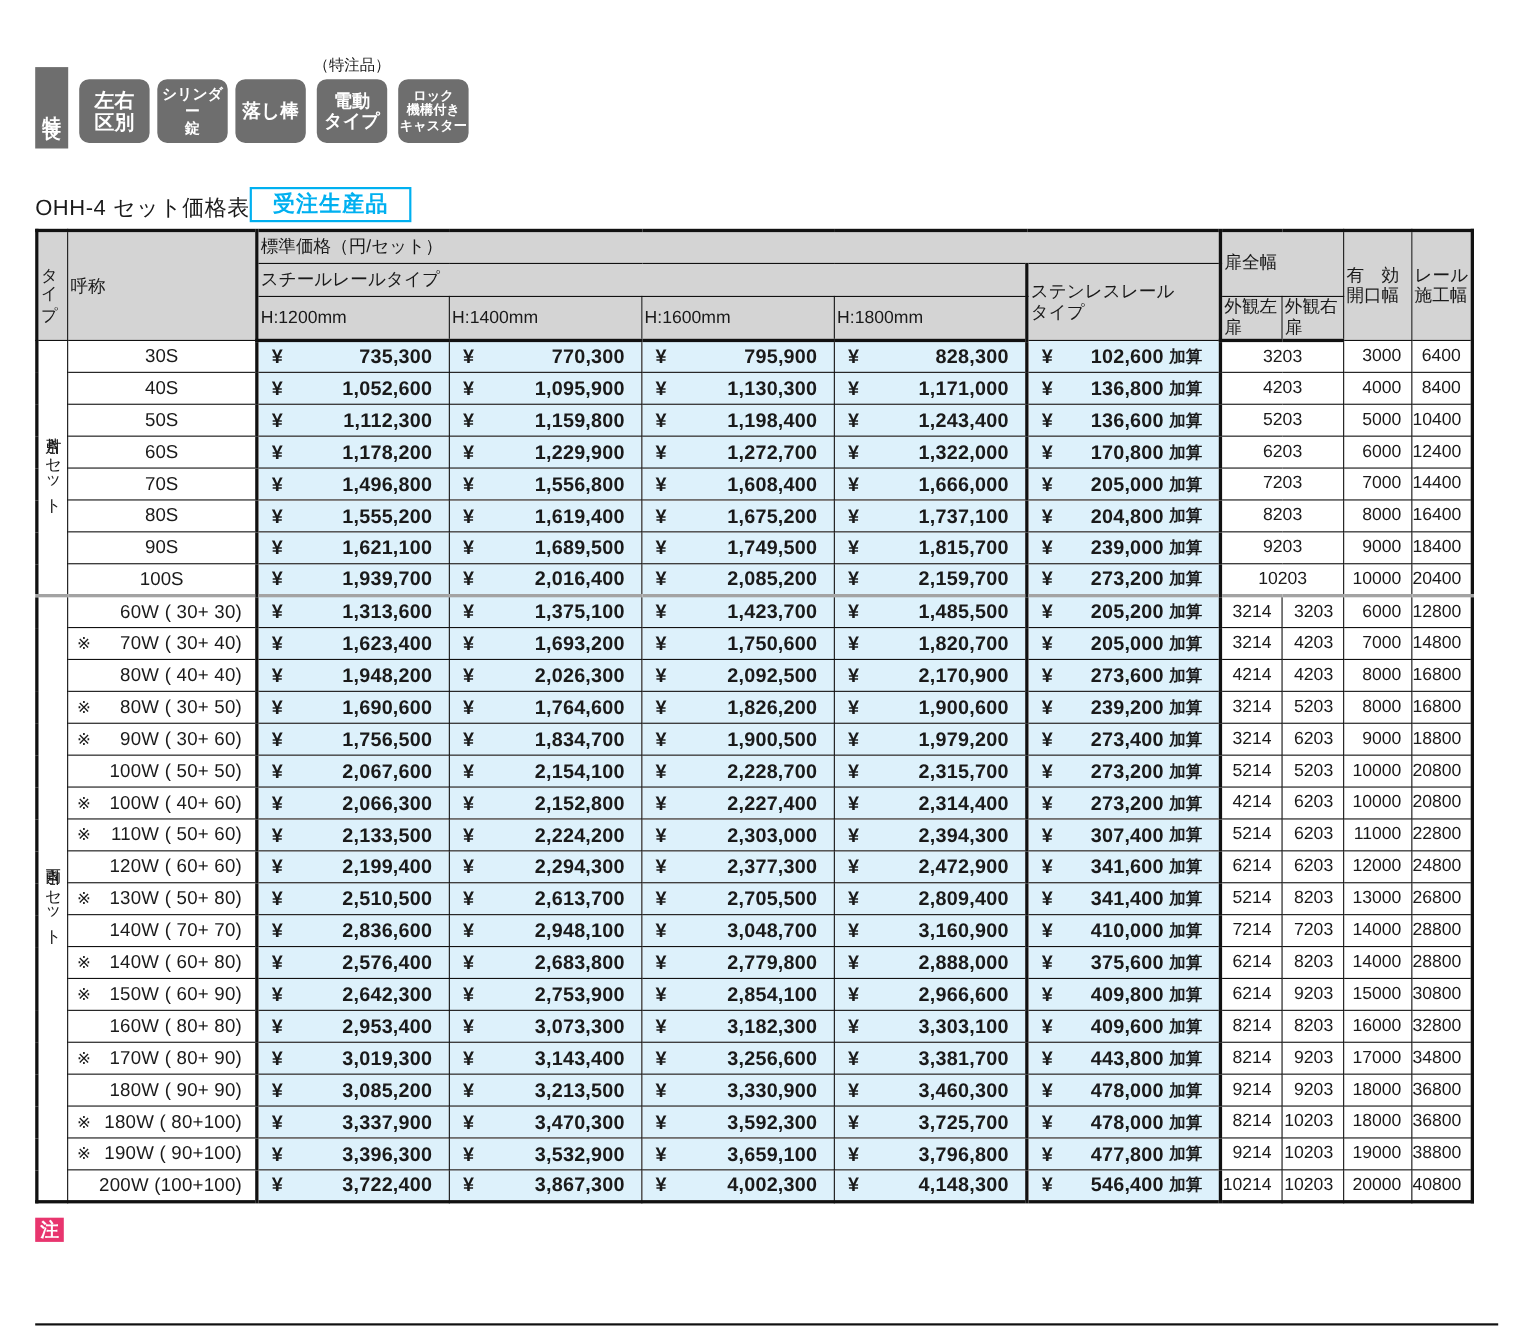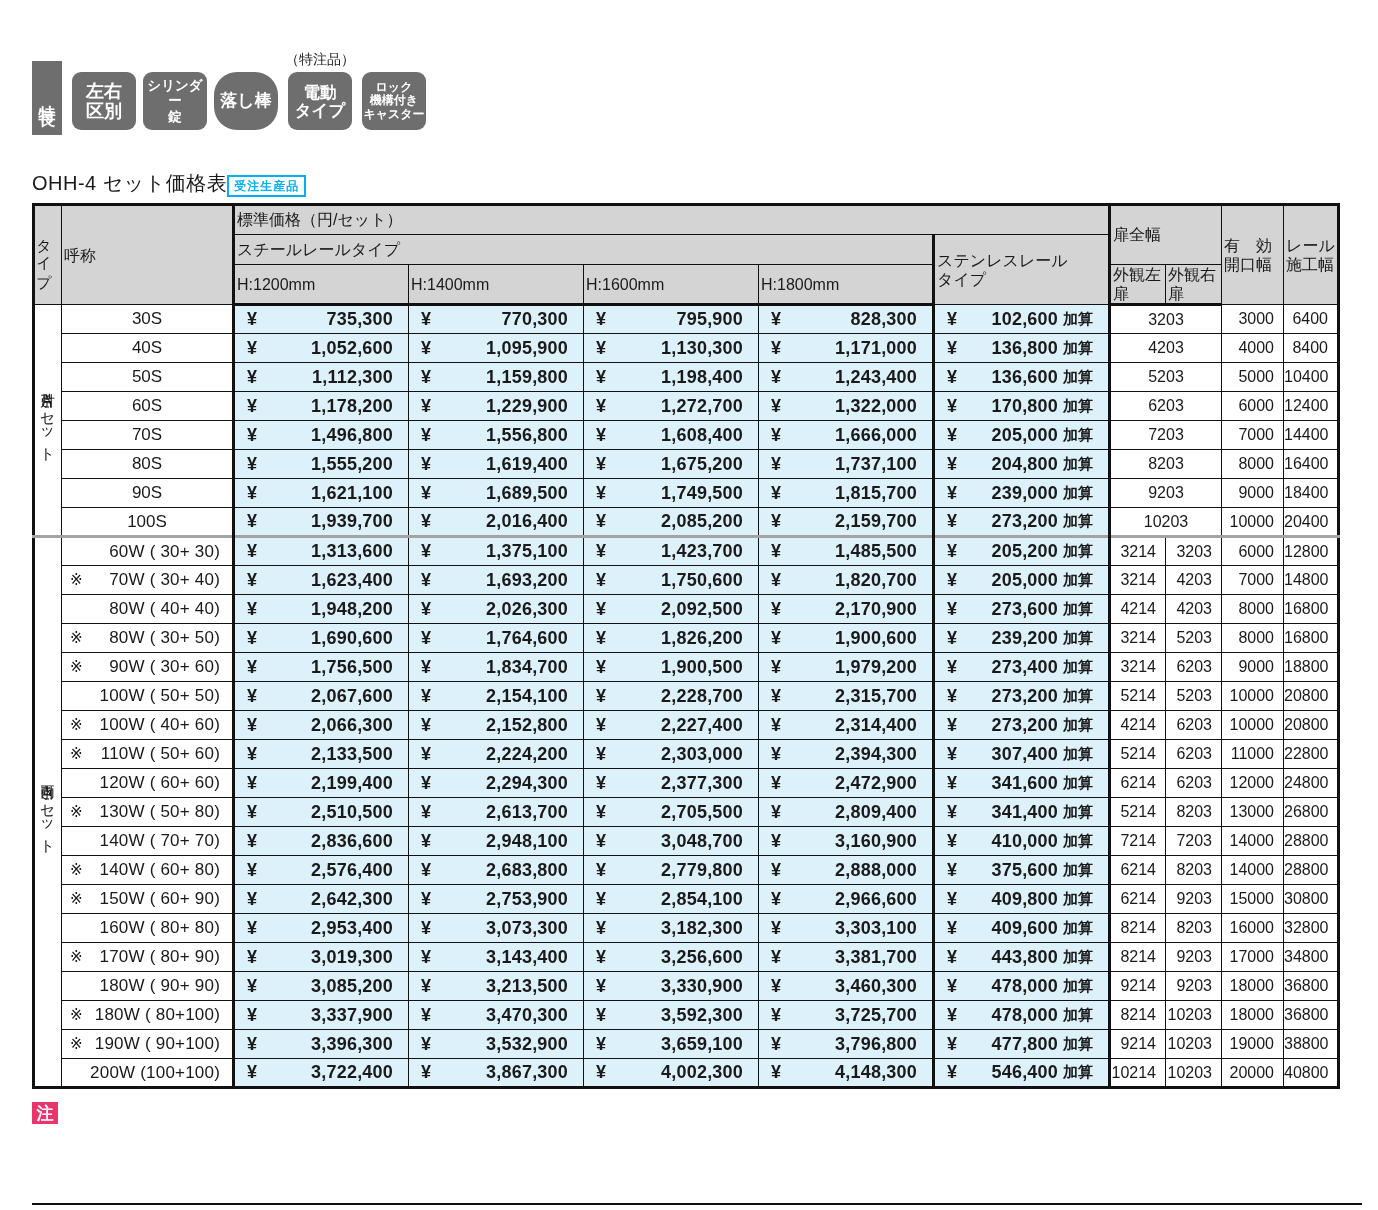--- a/index.html
+++ b/index.html
@@ -32,31 +32,31 @@
   .chips{display:flex;gap:7px;align-items:flex-end;}
   .chip-wrap{display:flex;flex-direction:column;align-items:center;justify-content:flex-end;}
   .chip-note{font-size:14px;margin-bottom:3px;letter-spacing:0;}
   .chip{
     width:64px;height:58px;background:var(--chipBg);border-radius:9px;
     color:#fff;font-weight:bold;display:flex;align-items:center;justify-content:center;
     text-align:center;white-space:pre-line;line-height:1.12;
   }
   .chip-wrap:nth-child(1) .chip{font-size:18px;}
   .chip-wrap:nth-child(2) .chip{font-size:13.5px;}
-  .chip-wrap:nth-child(3) .chip{font-size:17px;border-radius:23px;}
+  .chip-wrap:nth-child(3) .chip{font-size:17px;}
   .chip-wrap:nth-child(4) .chip{font-size:16.5px;}
   .chip-wrap:nth-child(5) .chip{font-size:12px;}
 
   
   .title-row{display:flex;align-items:flex-end;
     margin-top:40px;margin-bottom:6px;}
   .page-title{font-size:20px;font-weight:normal;letter-spacing:.5px;}
   .order-badge{
     border:2px solid var(--cyan);color:var(--cyan);
-    font-size:12px;font-weight:bold;padding:2px 5px;line-height:1.2;letter-spacing:1px;
+    font-size:20px;font-weight:bold;padding:2px 19px;line-height:1.2;letter-spacing:1px;
   }
 
   
   table{border-collapse:collapse;table-layout:fixed;width:1298px;border:3px solid #111;}
   col.c-type{width:28px;} col.c-name{width:172px;}
   col.c-p{width:175px;} col.c-ss{width:176px;}
   col.c-dl{width:56px;} col.c-dr{width:56px;}
   col.c-op{width:62px;} col.c-rl{width:55px;}
   th,td{border:1.5px solid #111;vertical-align:middle;overflow:hidden;}
   thead th{

